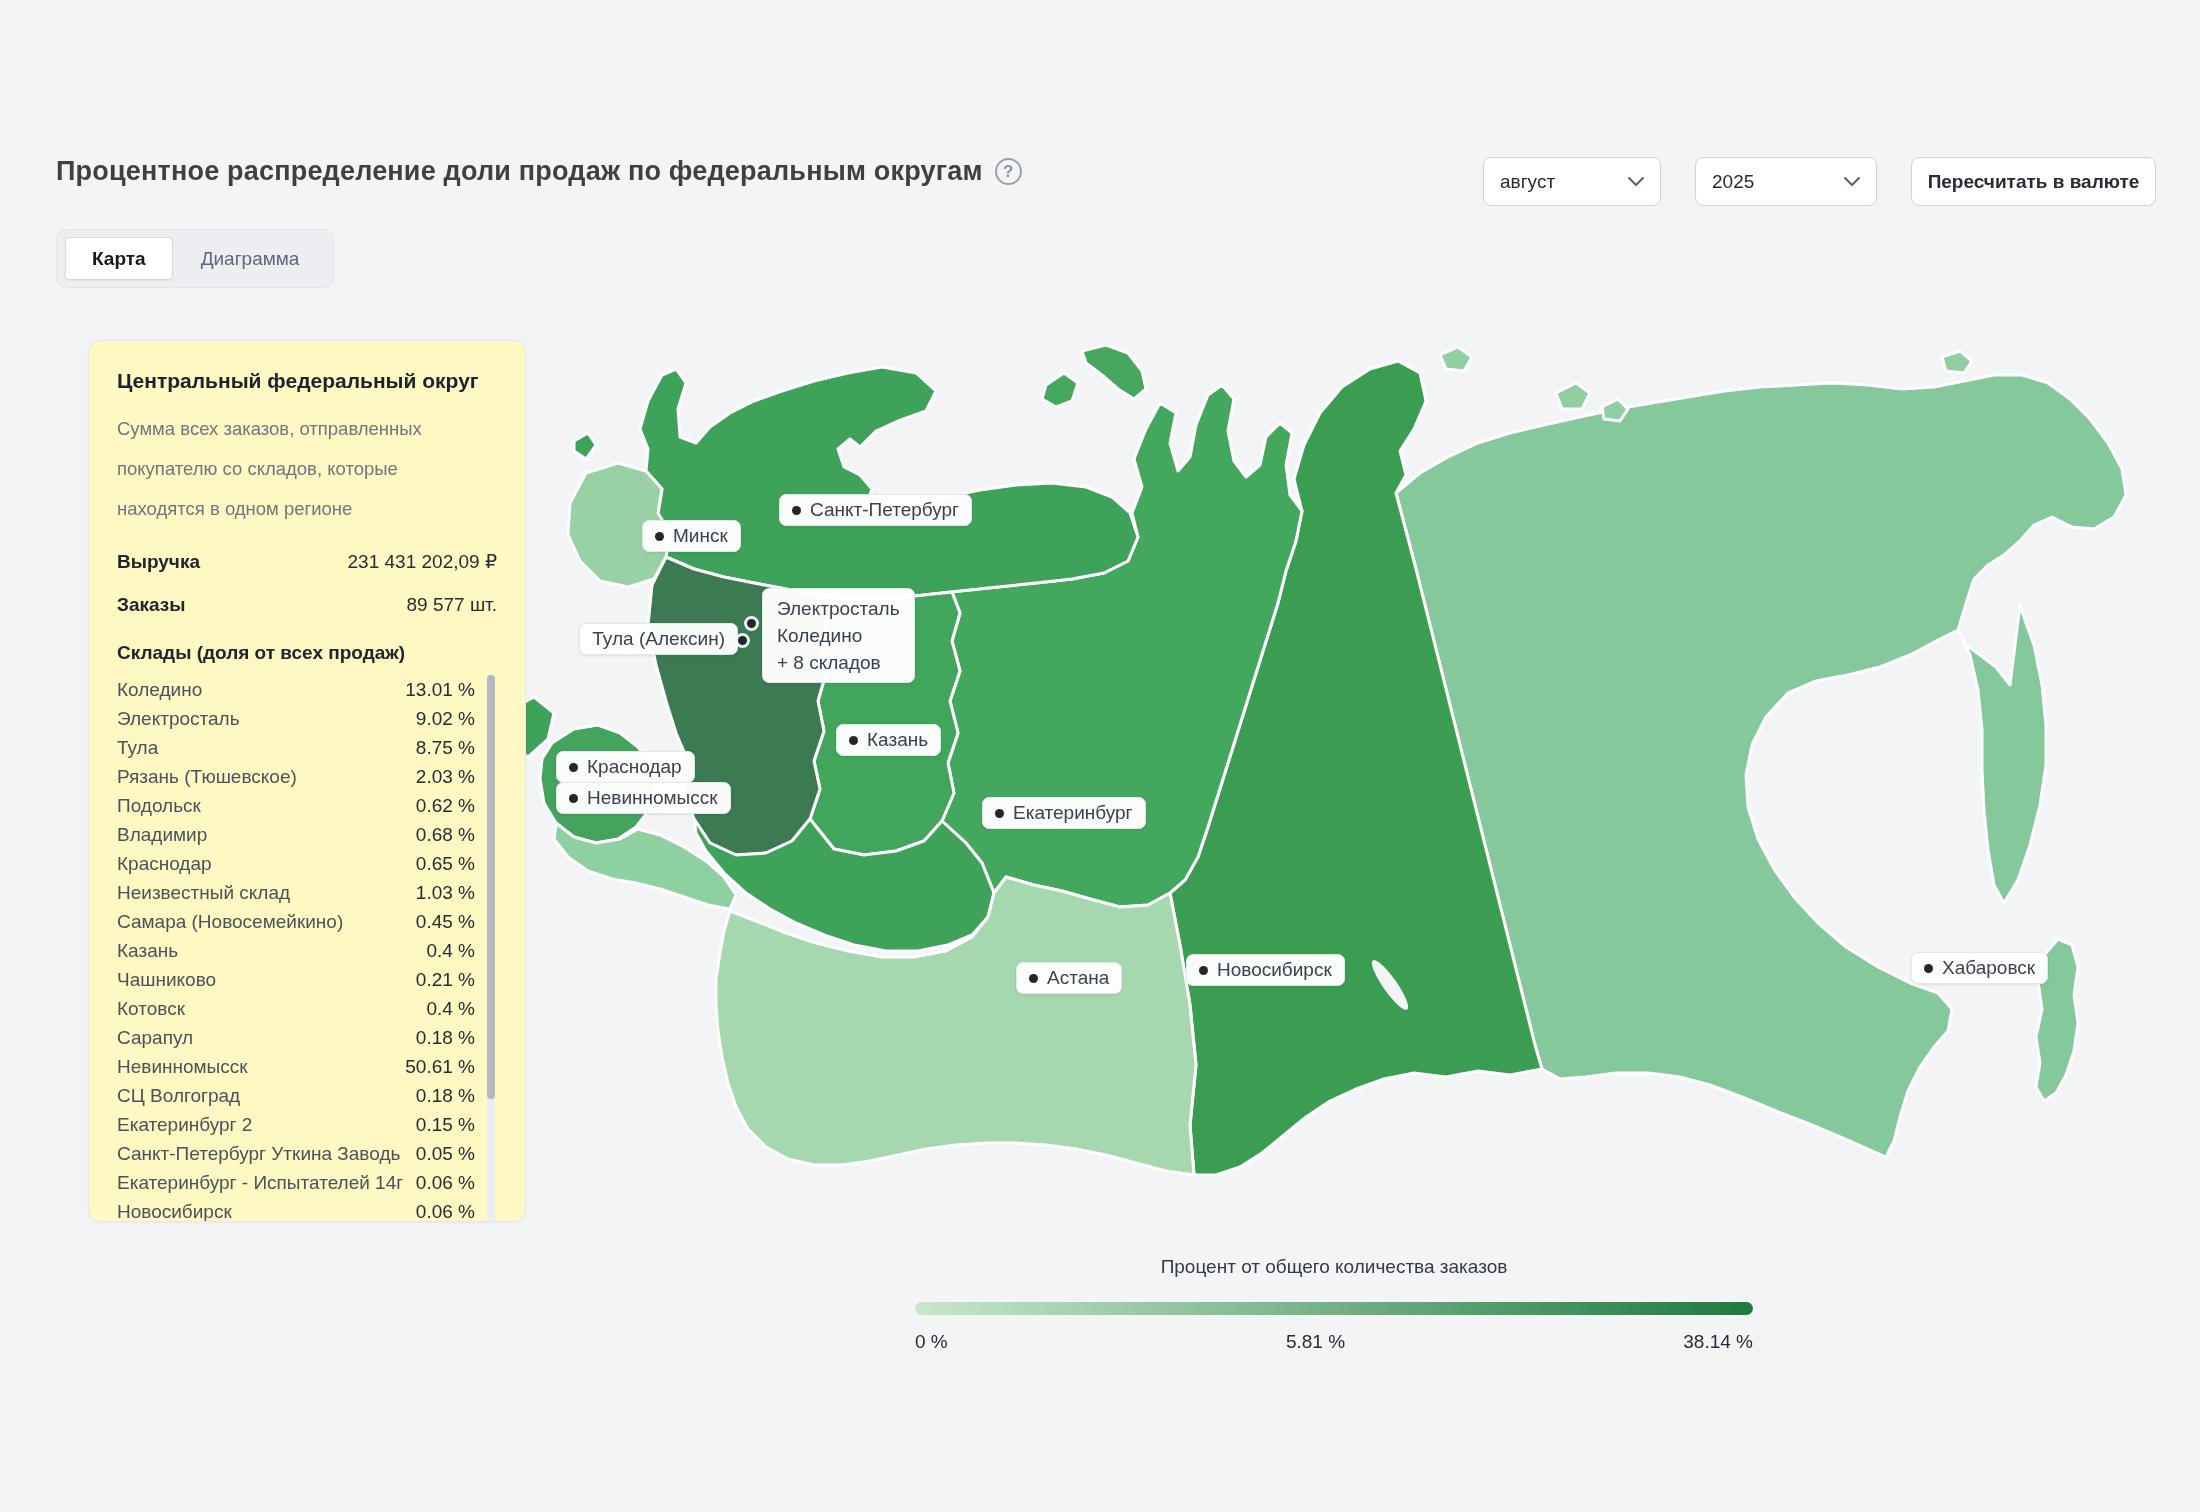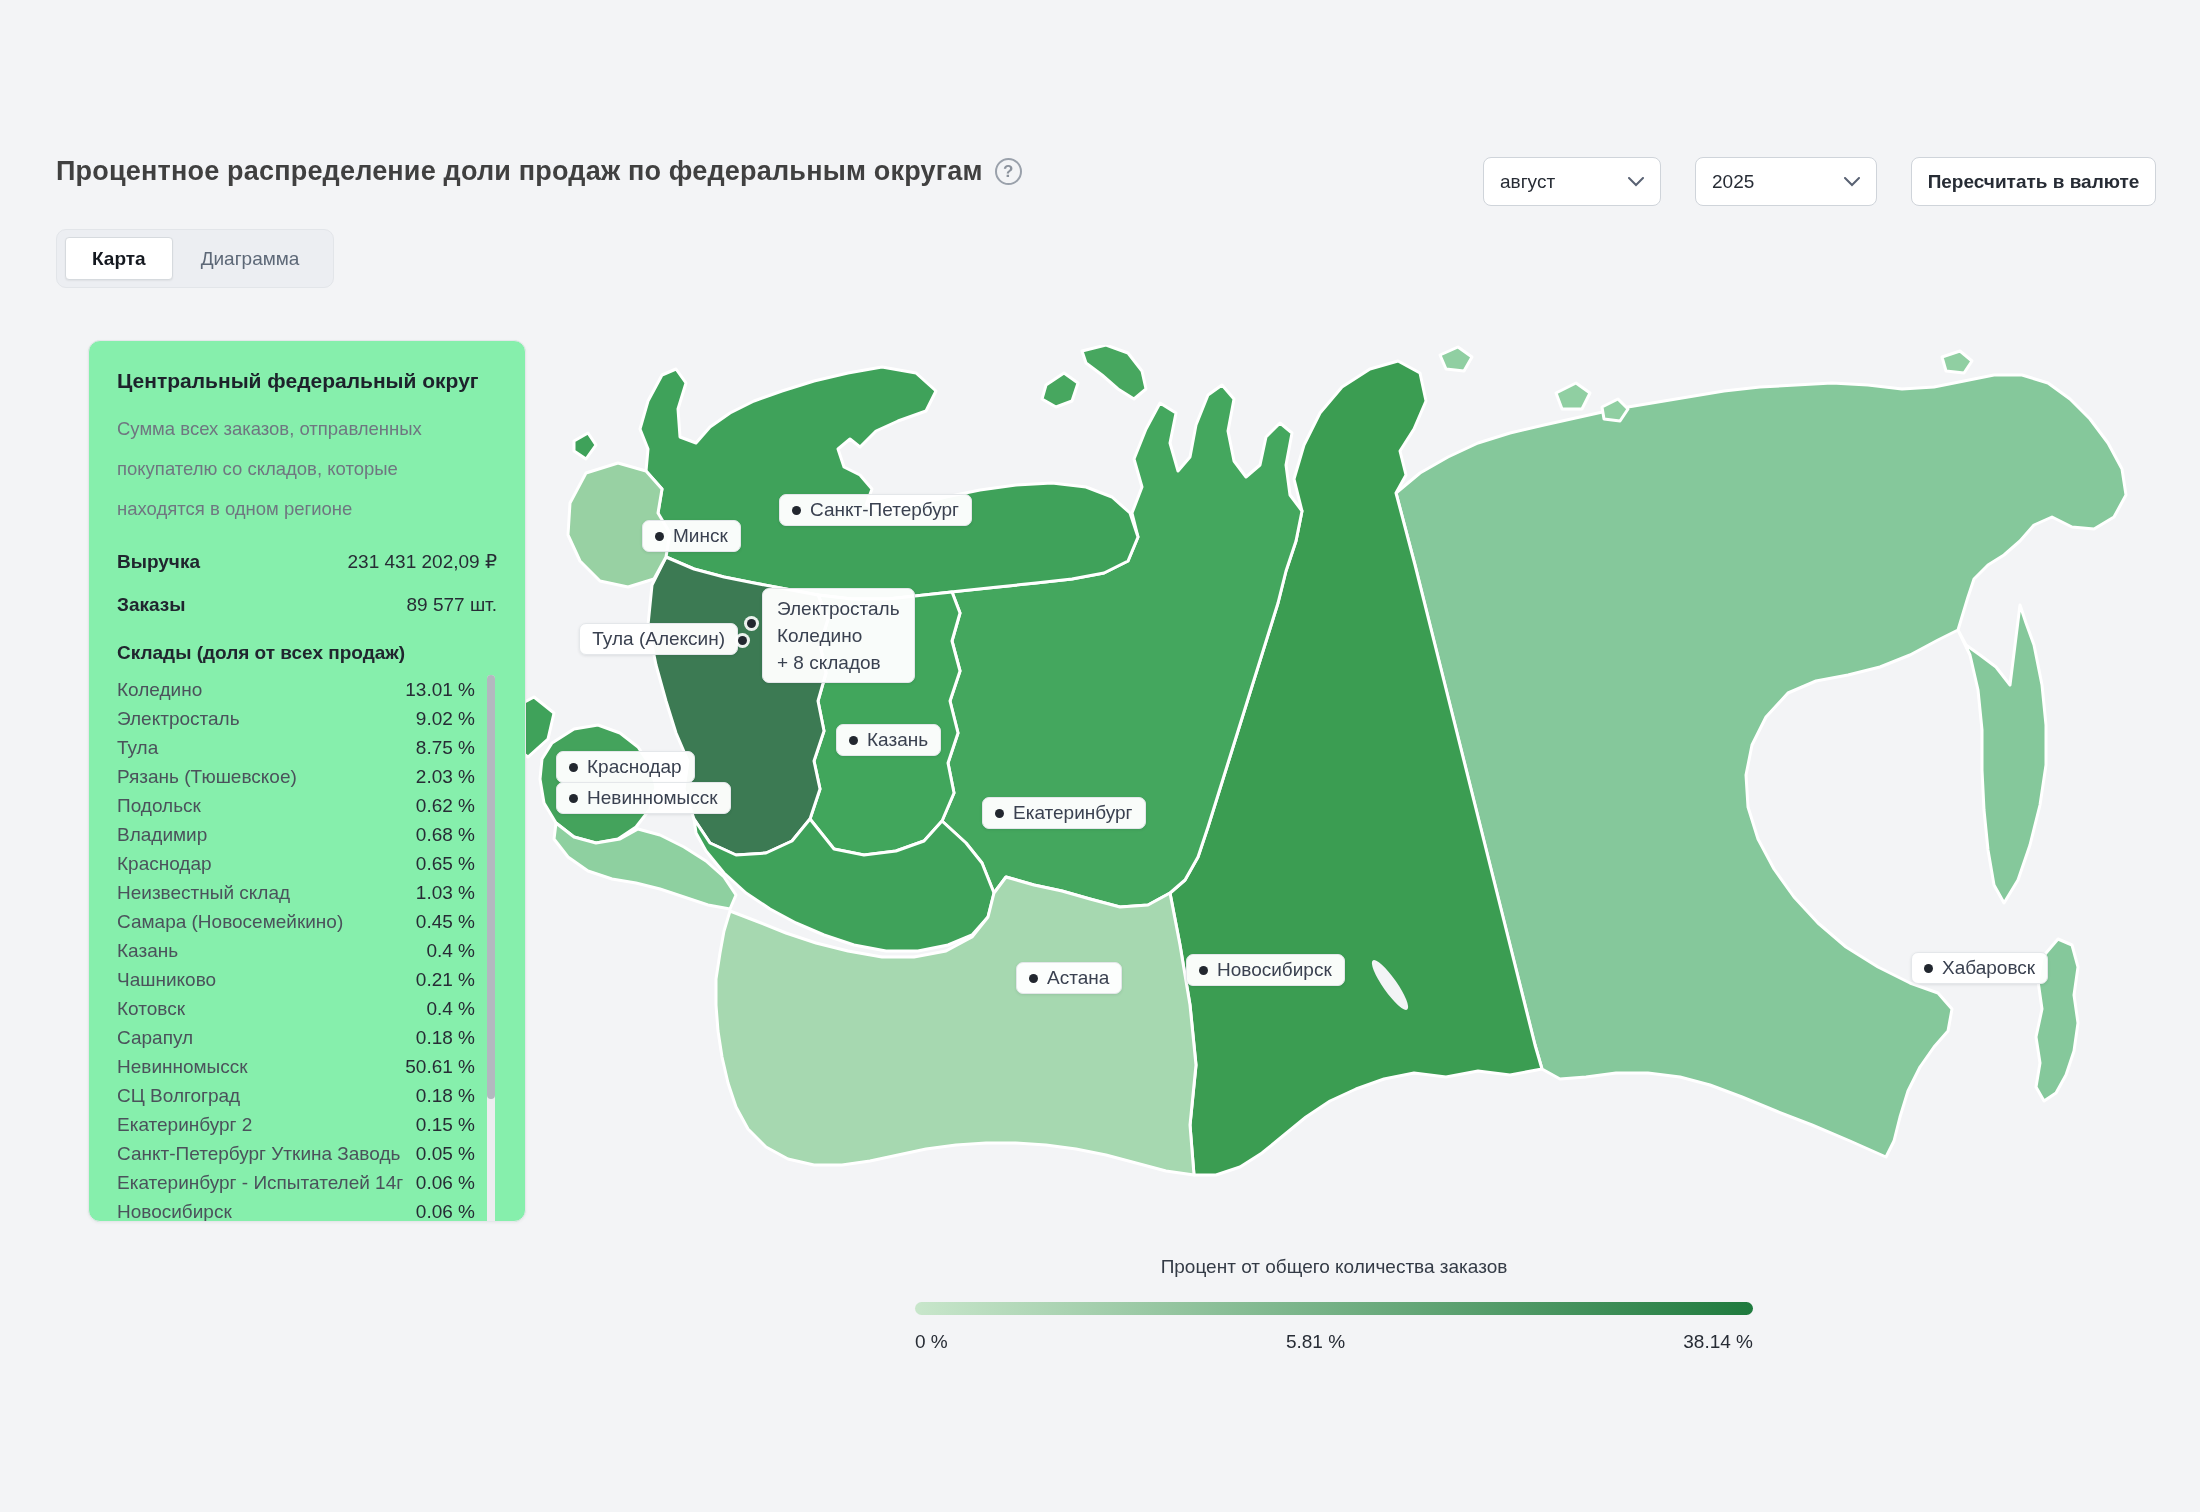--- a/index.html
+++ b/index.html
@@ -48,21 +48,21 @@
     padding:4px 12px; font-size:19px; color:#3a4ułoż; color:#3a4150; white-space:nowrap;
     box-shadow:0 1px 3px rgba(20,30,40,.10); z-index:3;
   }
   .dot { width:9px; height:9px; border-radius:50%; background:#22272f; flex:0 0 auto; }
   .dot-abs { position:absolute; width:9px; height:9px; border-radius:50%; background:#22272f;
              box-shadow:0 0 0 3px rgba(255,255,255,.9); z-index:4; }
   .pin.multi { display:block; padding:6px 14px; line-height:27px; }
   
   .panel {
     position:absolute; left:88px; top:340px; width:438px; height:882px; z-index:5;
-    background:#86efac; border:1px solid #e5e7ea; border-radius:12px;
+    background:#fef9c3; border:1px solid #e5e7ea; border-radius:12px;
     box-shadow:0 1px 3px rgba(20,30,40,.05); padding:28px 28px 0 28px; overflow:hidden;
   }
   .panel h2 { font-size:21px; font-weight:700; color:#1d222b; margin-bottom:16px; }
   .panel .desc { font-size:18.5px; line-height:40px; color:#6f7680; width:360px; }
   .stat { display:flex; justify-content:space-between; align-items:baseline; margin-top:21px; font-size:19px; }
   .stat .lbl { font-weight:700; color:#20252e; }
   .stat .val { color:#272c35; }
   .wh-header { font-size:19px; font-weight:700; margin-top:26px; color:#20252e; }
   .wh-zone { position:relative; margin-top:11px; height:586px; }
   .wh-list { height:100%; overflow:hidden; padding-right:22px; }

